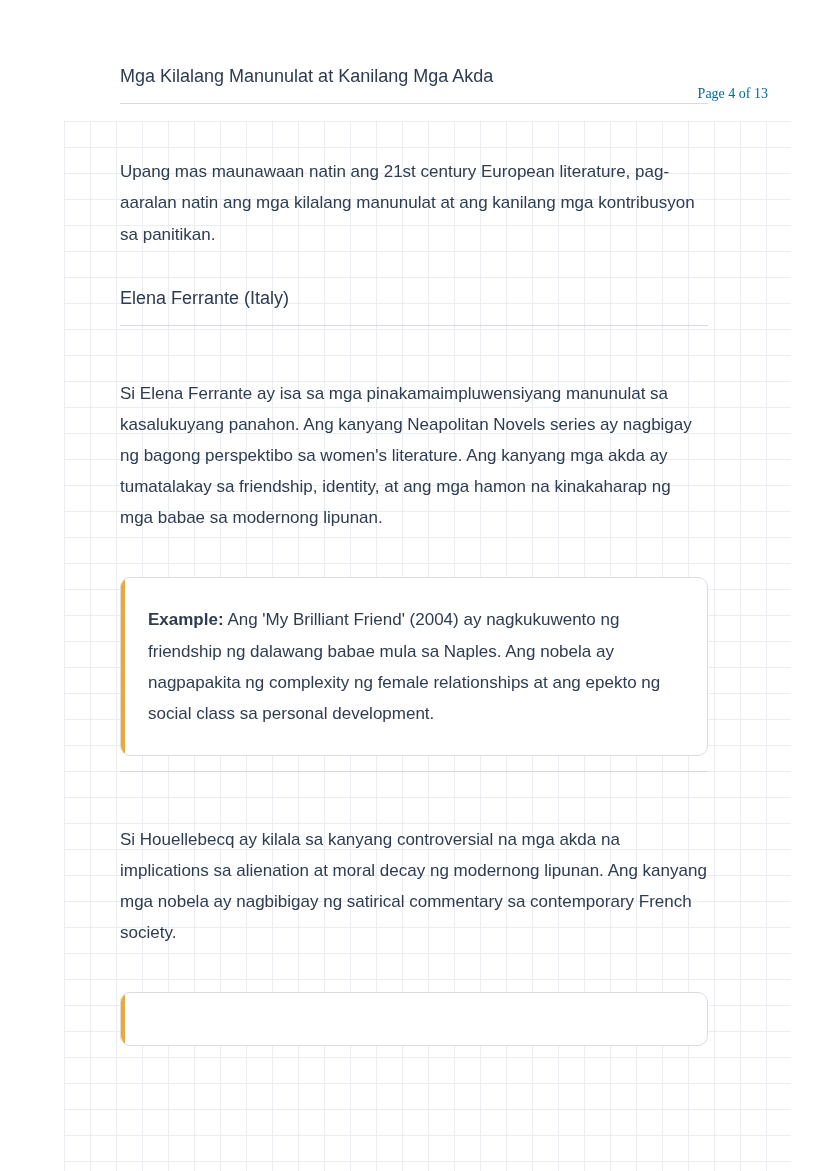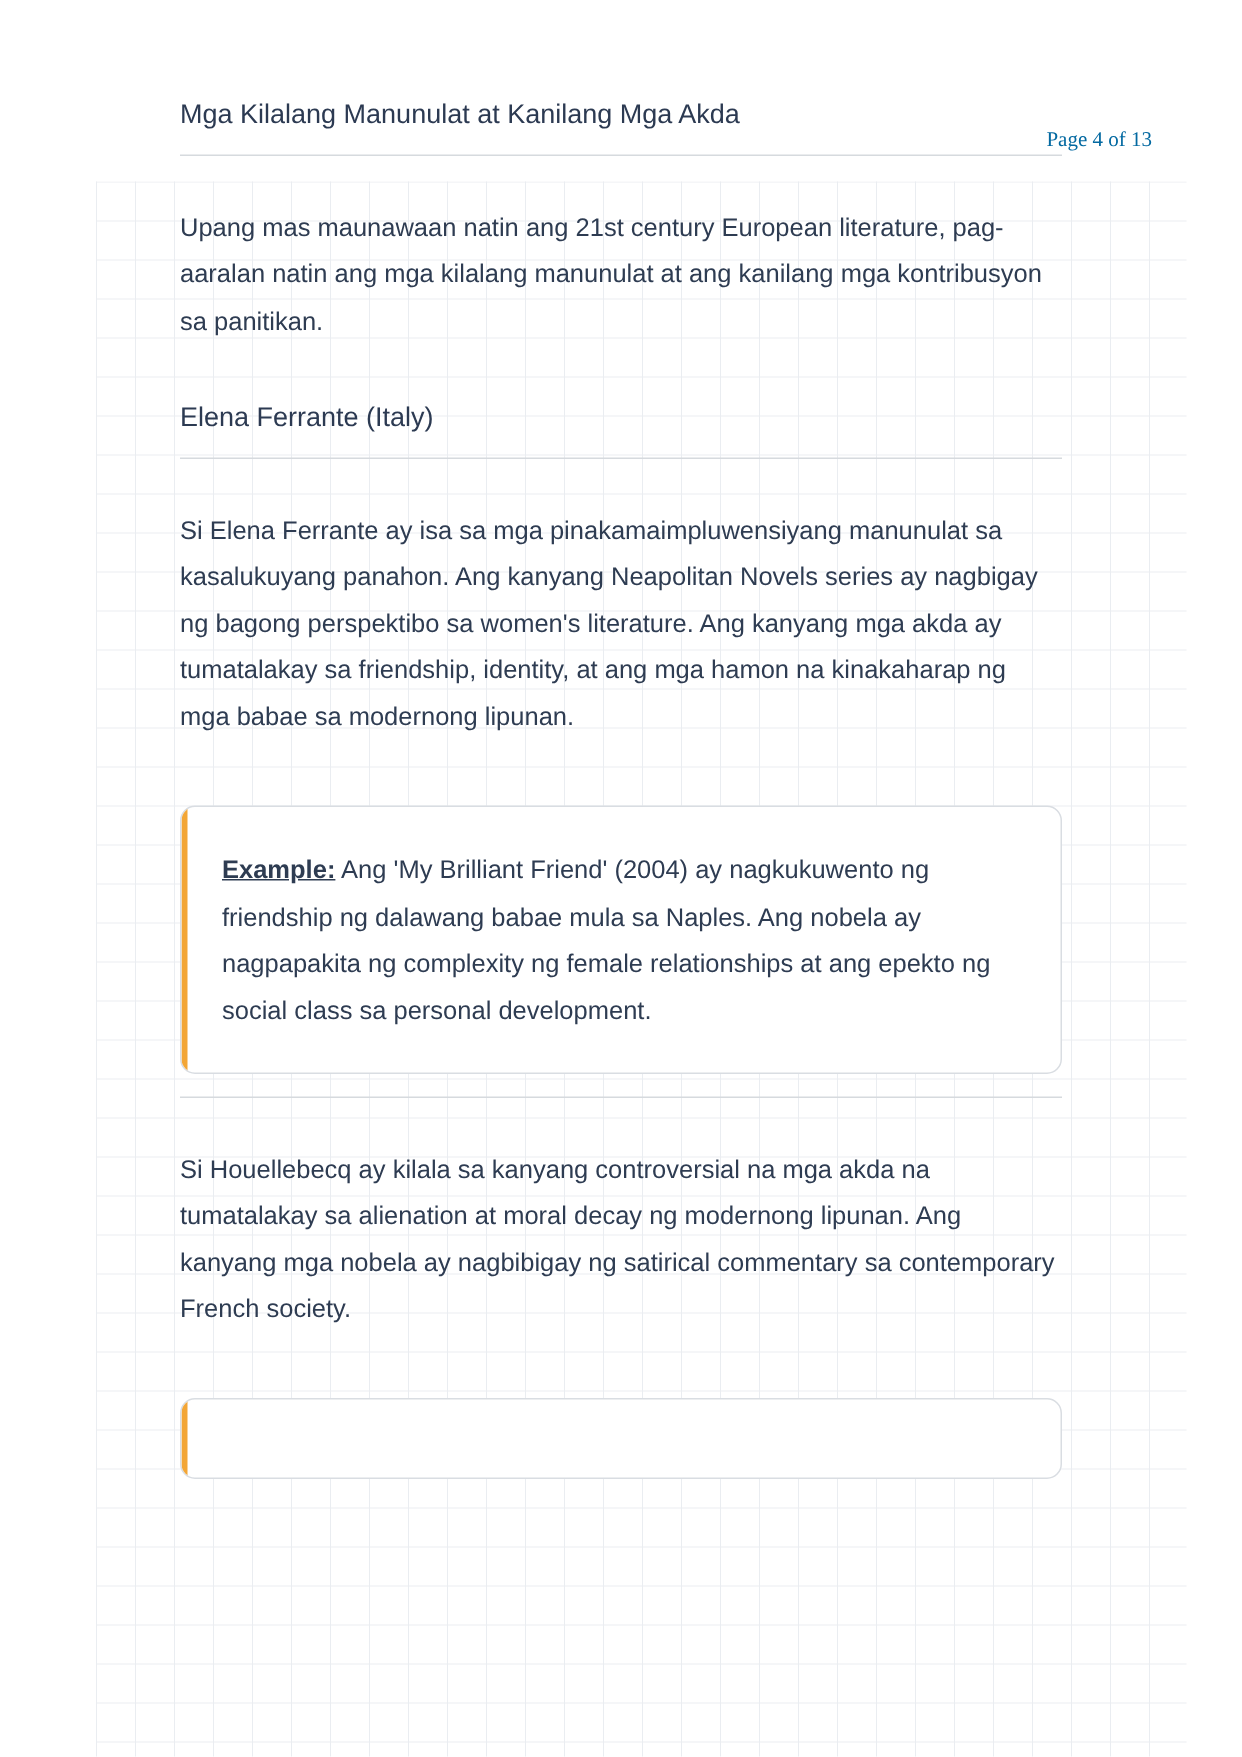--- a/index.html
+++ b/index.html
@@ -57,21 +57,21 @@
   }
 
   .rule {
     border: none;
     border-top: 1px solid #d6dade;
     margin-top: 15px;
     height: 0;
   }
 
   p.body-text {
-    margin-top: 32px;
+    margin-top: 52px;
     font-size: 17px;
     line-height: 1.83;
     color: #2e3c52;
   }
 
   h2.section-heading { margin-top: 36px; }
 
   .example-box {
     position: relative;
     margin-top: 44px;
@@ -90,21 +90,21 @@
     width: 4px;
     background: #f3a636;
   }
 
   .example-box p {
     font-size: 17px;
     line-height: 1.83;
     color: #2e3c52;
   }
 
-  .example-label { font-weight: bold; text-decoration: underline; }
+  .example-label { font-weight: bold; }
 </style>
 </head>
 <body>
 
 <div class="page">
 
   <div class="grid-bg"></div>
 
   <div class="page-indicator">Page 4 of 13</div>
 
@@ -120,21 +120,21 @@
 
     <p class="body-text">Si Elena Ferrante ay isa sa mga pinakamaimpluwensiyang manunulat sa kasalukuyang panahon. Ang kanyang Neapolitan Novels series ay nagbigay ng bagong perspektibo sa women's literature. Ang kanyang mga akda ay tumatalakay sa friendship, identity, at ang mga hamon na kinakaharap ng mga babae sa modernong lipunan.</p>
 
     <div class="example-box">
       <span class="accent-bar"></span>
       <p><span class="example-label">Example:</span><span> Ang 'My Brilliant Friend' (2004) ay nagkukuwento ng friendship ng dalawang babae mula sa Naples. Ang nobela ay nagpapakita ng complexity ng female relationships at ang epekto ng social class sa personal development.</span></p>
     </div>
 
     <hr class="rule">
 
-    <p class="body-text">Si Houellebecq ay kilala sa kanyang controversial na mga akda na tumatalakay sa alienation at moral decay ng modernong lipunan. Ang kanyang mga nobela ay nagbibigay ng satirical commentary sa contemporary French society.</p>
+    <p class="body-text">Si Houellebecq ay kilala sa kanyang controversial na mga akda na implications sa alienation at moral decay ng modernong lipunan. Ang kanyang mga nobela ay nagbibigay ng satirical commentary sa contemporary French society.</p>
 
     <div class="example-box">
       <span class="accent-bar"></span>
     </div>
 
   </div>
 
 </div>
 
 </body></html>

